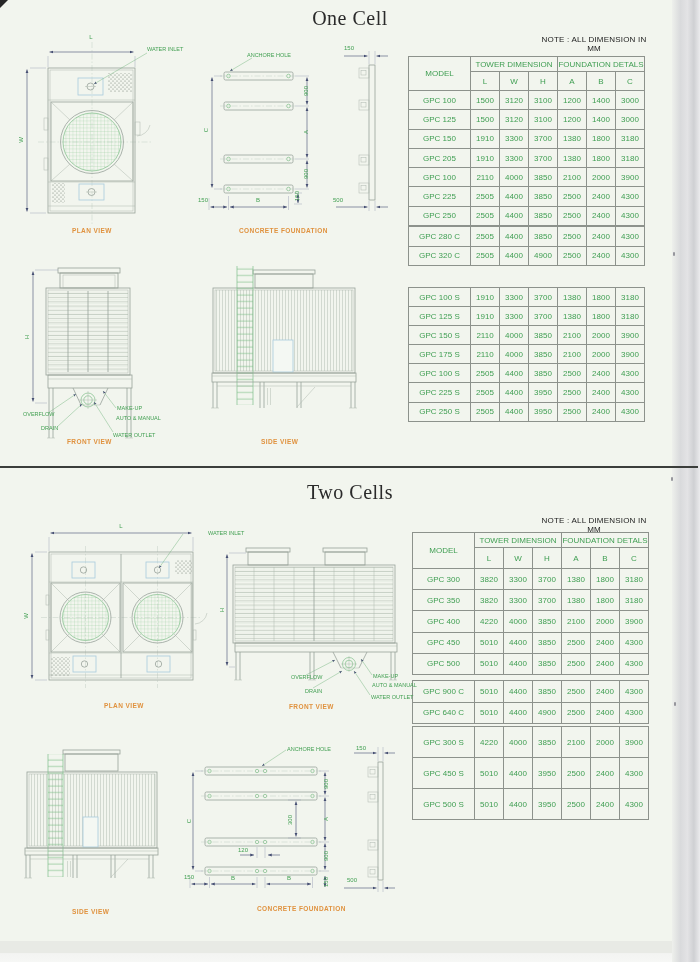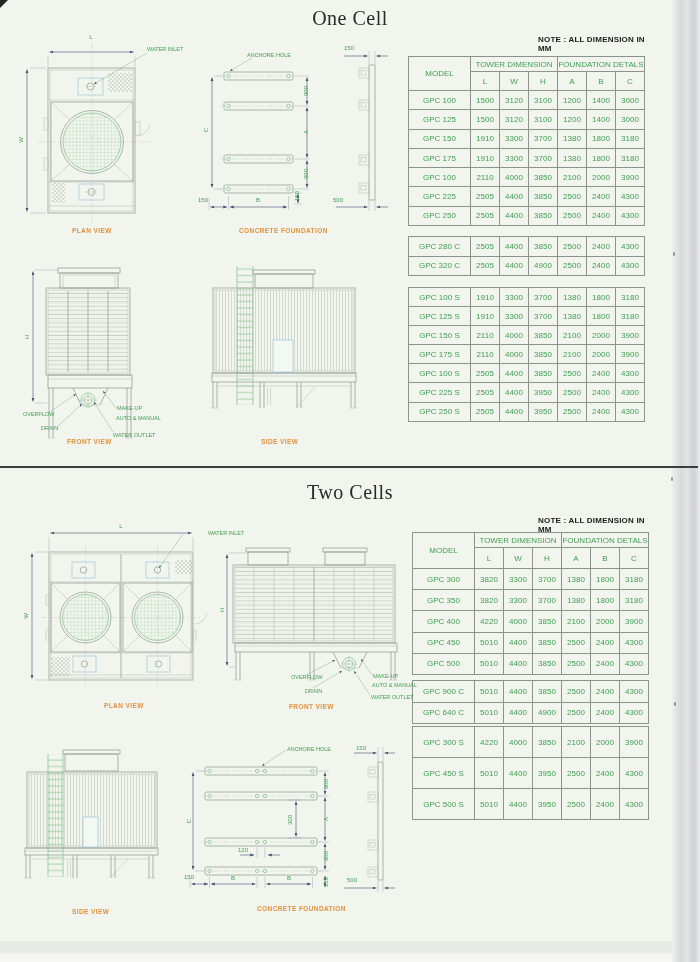--- a/index.html
+++ b/index.html
@@ -1,20 +1,20 @@
 <!DOCTYPE html>
 <html><head>
 <meta charset="utf-8">
 <style>
   *{margin:0;padding:0;box-sizing:border-box}
   html,body{background:#ffffff}
   body{font-family:"Liberation Sans",sans-serif}
   .page{position:relative;width:700px;height:962px;background:#f2f5ee;overflow:hidden}
   .title{position:absolute;left:0;width:700px;text-align:center;font-family:"Liberation Serif",serif;font-size:20px;color:#2a2a2a;letter-spacing:.5px}
-  .note{position:absolute;font-size:8px;font-weight:bold;color:#1b1b1b;letter-spacing:.2px;width:112px;text-align:left}
+  .note{position:absolute;font-size:8px;font-weight:normal;color:#1b1b1b;letter-spacing:.2px;width:112px;text-align:center}
   
   .dim-table{position:absolute;border-collapse:collapse;table-layout:fixed;width:237px;border:1.5px solid #70756f}
   .dim-table th,.dim-table td{border:1px solid #8d928c;color:#3f9e52;font-weight:normal;text-align:center;font-size:8px;padding:0;white-space:nowrap;overflow:hidden}
   .c-model{width:62px}
   .t1 .hrow1 th{height:15px}.t1 .hrow2 th{height:19px}.t1 tbody td{height:19.3px}
   .tc1 td{height:19.5px}
   .ts1 td{height:19.1px}
   .t2 .hrow1 th{height:15px}.t2 .hrow2 th{height:21px}.t2 tbody td{height:21.2px}
   .tc2 td{height:21.5px}
   .ts2 td{height:31px}
@@ -118,21 +118,21 @@
         <tr>
           <td>GPC 150</td>
           <td>1910</td>
           <td>3300</td>
           <td>3700</td>
           <td>1380</td>
           <td>1800</td>
           <td>3180</td>
         </tr>
         <tr>
-          <td>GPC 175</td>
+          <td>GPC 205</td>
           <td>1910</td>
           <td>3300</td>
           <td>3700</td>
           <td>1380</td>
           <td>1800</td>
           <td>3180</td>
         </tr>
         <tr>
           <td>GPC 100</td>
           <td>2110</td>
@@ -156,21 +156,21 @@
           <td>2505</td>
           <td>4400</td>
           <td>3850</td>
           <td>2500</td>
           <td>2400</td>
           <td>4300</td>
         </tr>
       </tbody>
   </table>
 
-  <table class="dim-table tc1" style="left:408px;top:236px">
+  <table class="dim-table tc1" style="left:408px;top:226px">
     <colgroup>
         <col class="c-model">
         <col span="6">
       </colgroup>
     <tbody>
         <tr>
           <td>GPC 280 C</td>
           <td>2505</td>
           <td>4400</td>
           <td>3850</td>

